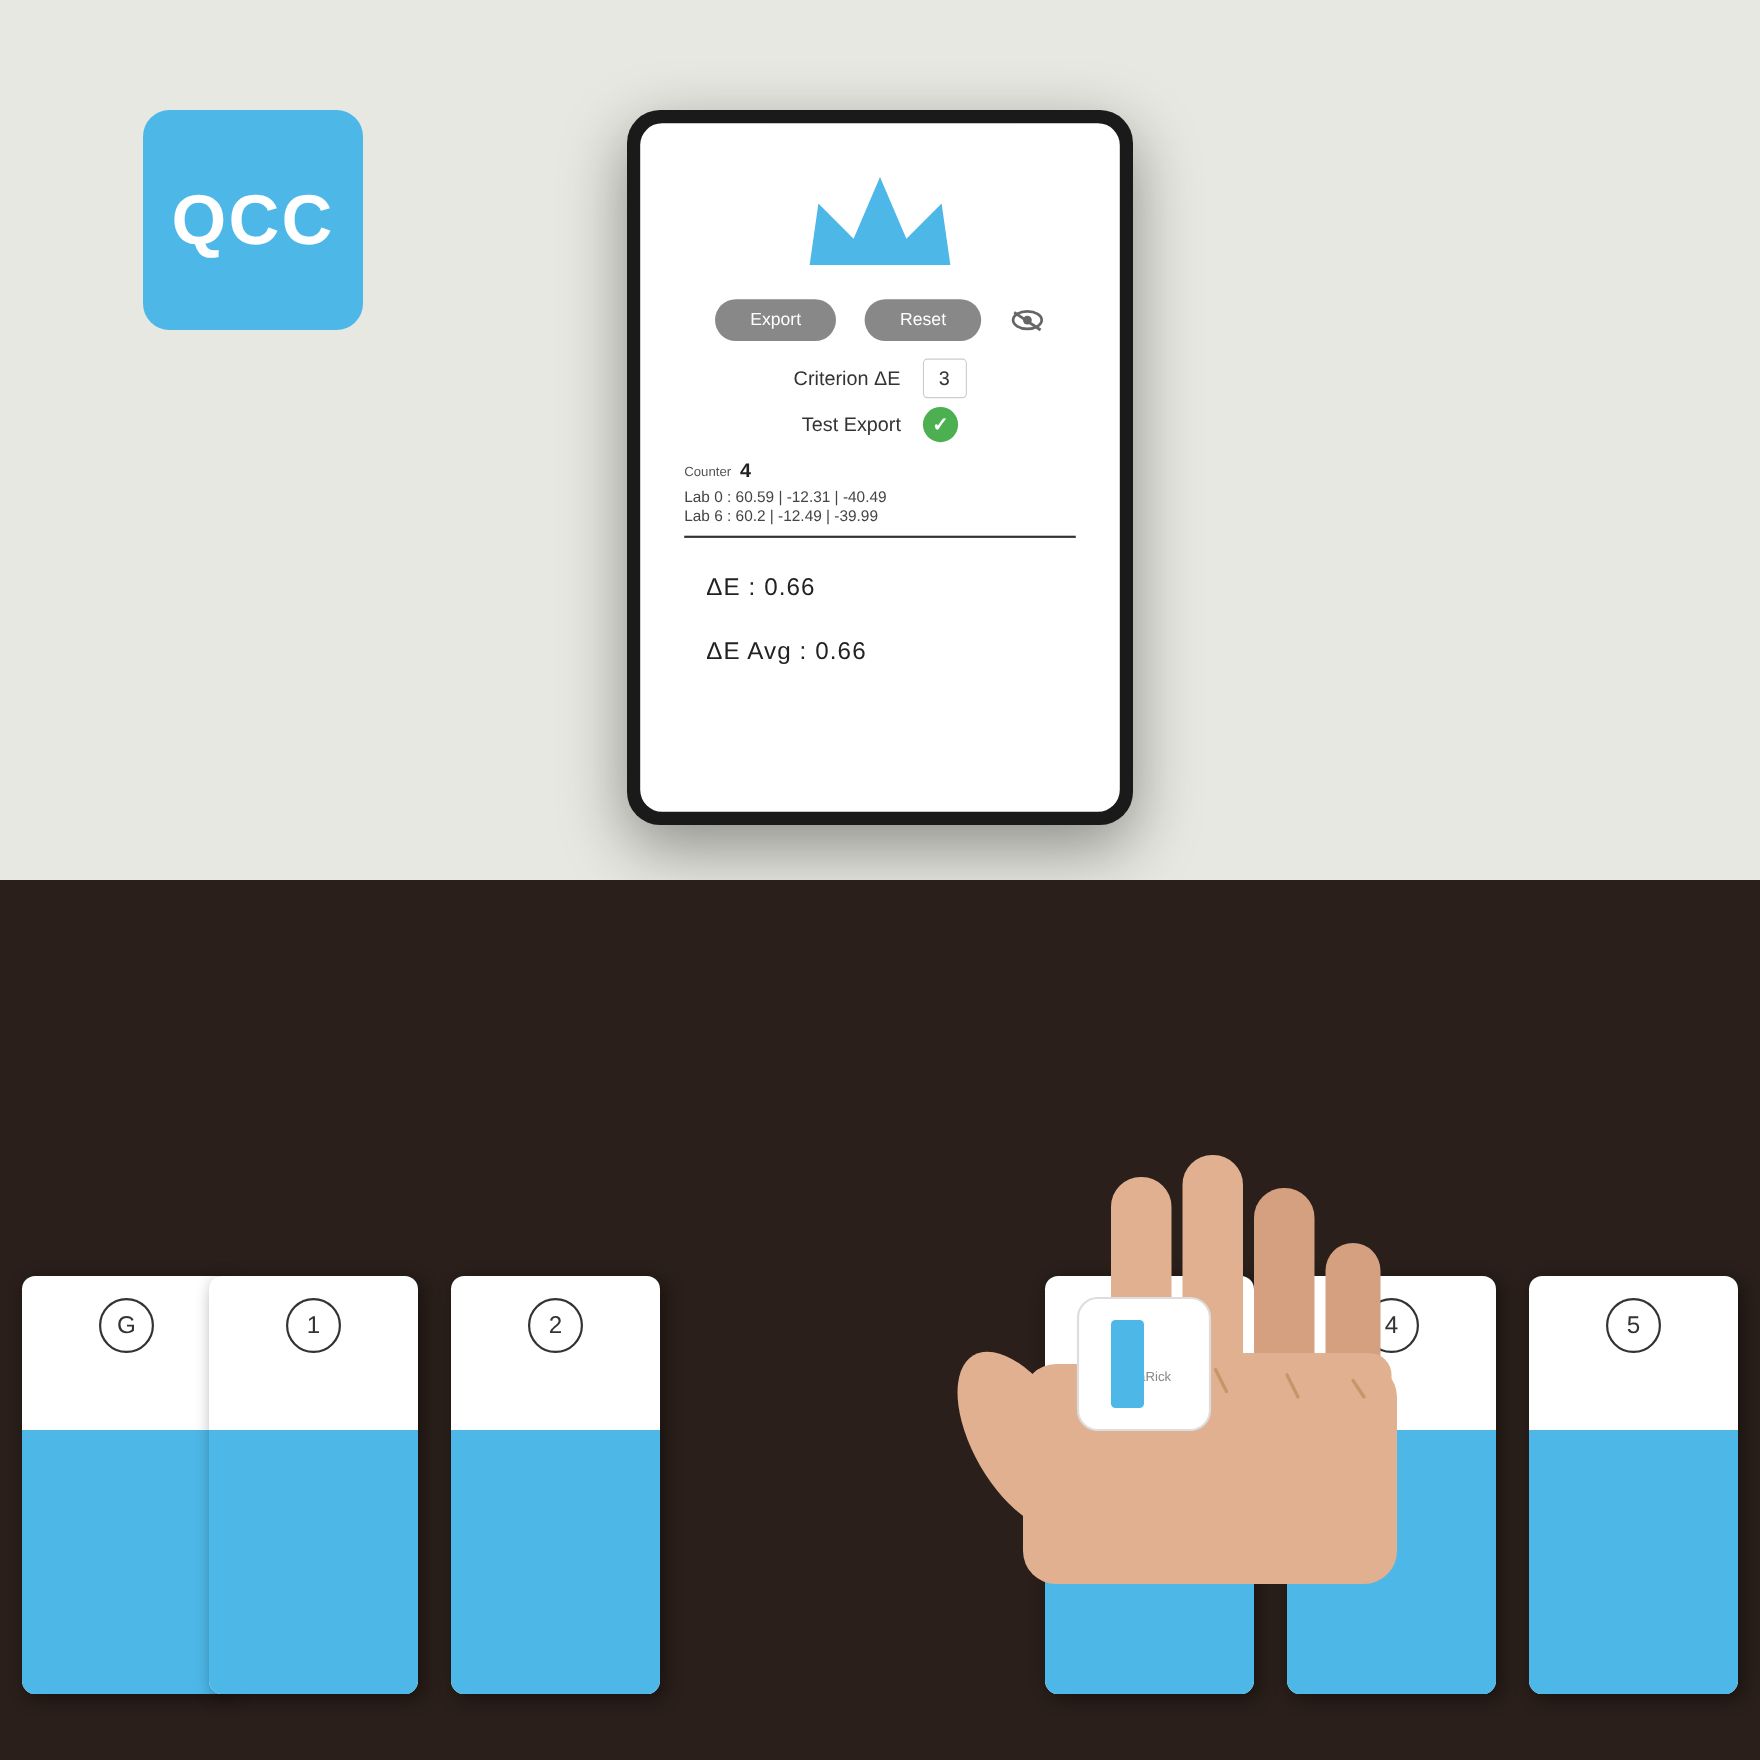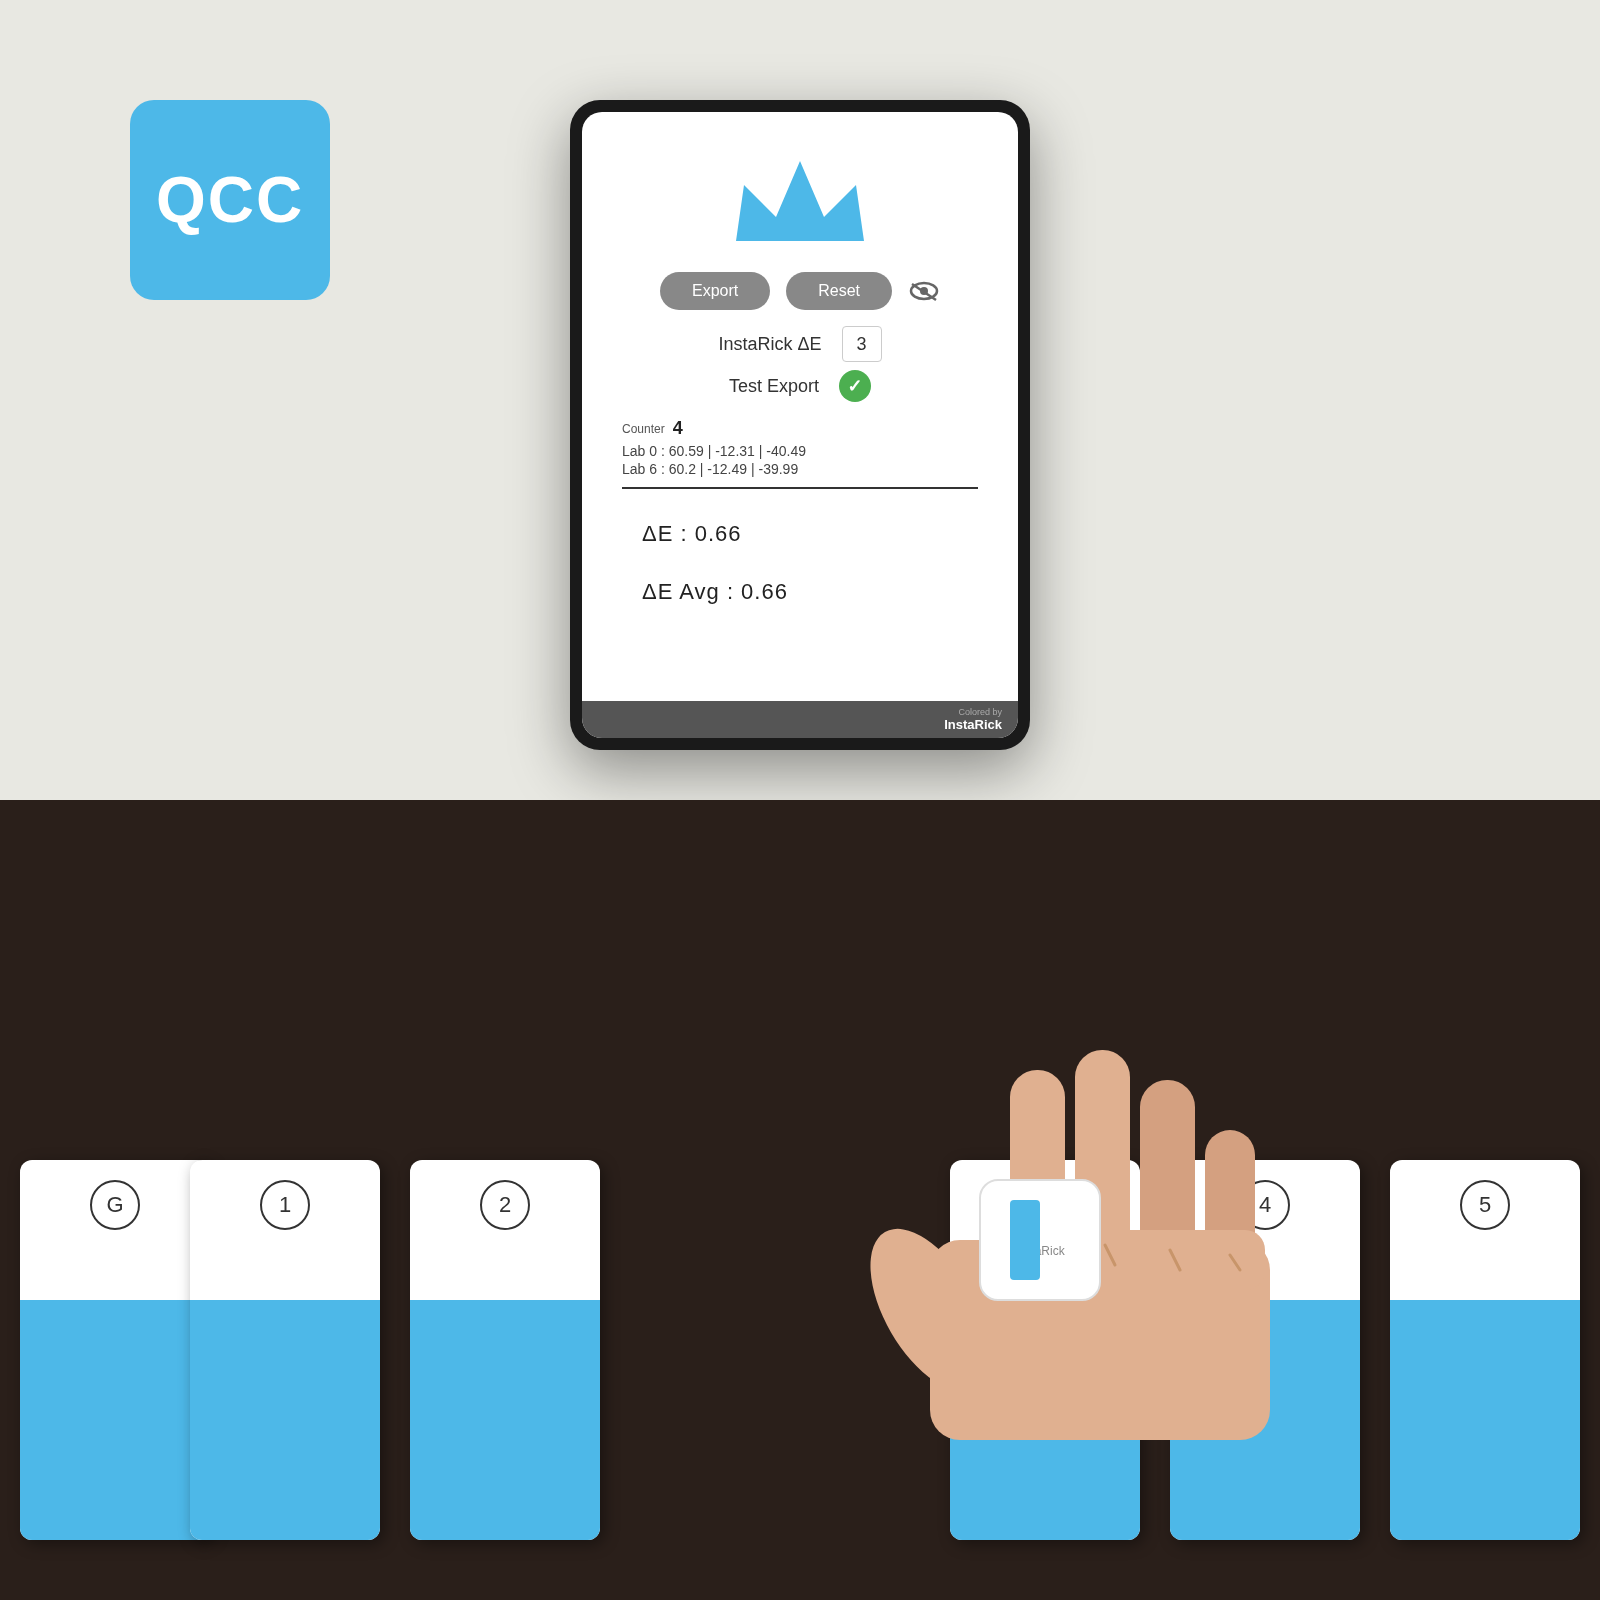--- a/index.html
+++ b/index.html
@@ -146,21 +146,21 @@
 
     .crown-svg {
       width: 160px;
       height: 120px;
     }
 
     
     .buttons-row {
       display: flex;
       align-items: center;
-      gap: 16px;
+      gap: 26px;
       margin-bottom: 16px;
     }
 
     .btn-export, .btn-reset {
       padding: 10px 32px;
       border-radius: 20px;
       border: none;
       background: #888888;
       color: white;
       font-size: 16px;
@@ -450,21 +450,21 @@
           <div class="eye-icon">
             <svg width="32" height="22" viewBox="0 0 32 22">
               <ellipse cx="16" cy="11" rx="13" ry="8" fill="none" stroke="#666" stroke-width="2.5"></ellipse>
               <circle cx="16" cy="11" r="4" fill="#666"></circle>
               <line x1="4" y1="4" x2="28" y2="20" stroke="#666" stroke-width="2.5"></line>
             </svg>
           </div>
         </div>
 
         <div class="criterion-row">
-          <span class="label-text">InstaRick ΔE</span>
+          <span class="label-text">Criterion ΔE</span>
           <div class="criterion-value">3</div>
         </div>
 
         <div class="test-result-row">
           <span class="label-text">Test Export</span>
           <div class="check-circle">
             <span class="check-mark">✓</span>
           </div>
         </div>
 
@@ -477,26 +477,20 @@
           <div class="lab-row">Lab 6 : 60.2 | -12.49 | -39.99</div>
           <div class="divider"></div>
           <div class="delta-section">
             <div class="delta-row">ΔE      : 0.66</div>
             <div class="delta-row">ΔE Avg : 0.66</div>
           </div>
         </div>
 
       </div>
 
-      <div class="tablet-bottom">
-        <div class="instarick-badge">
-          <div class="colored-by">Colored by</div>
-          <div class="instarick-text">InstaRick</div>
-        </div>
-      </div>
 
     </div>
   </div>
 
 </div>
 
 <div class="bottom-half">
 
   <div class="left-group">
     <div class="card-g">

